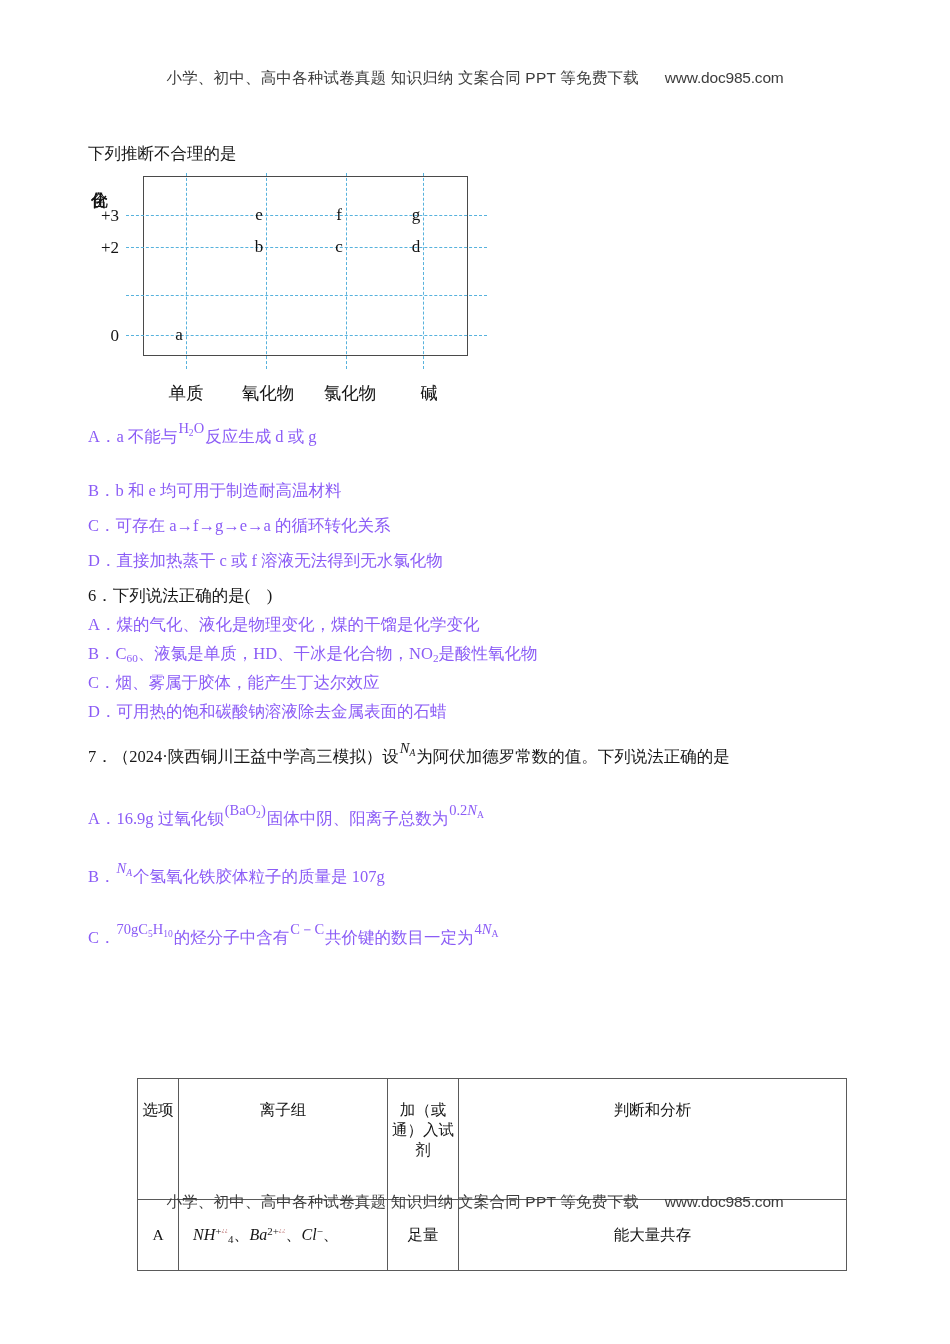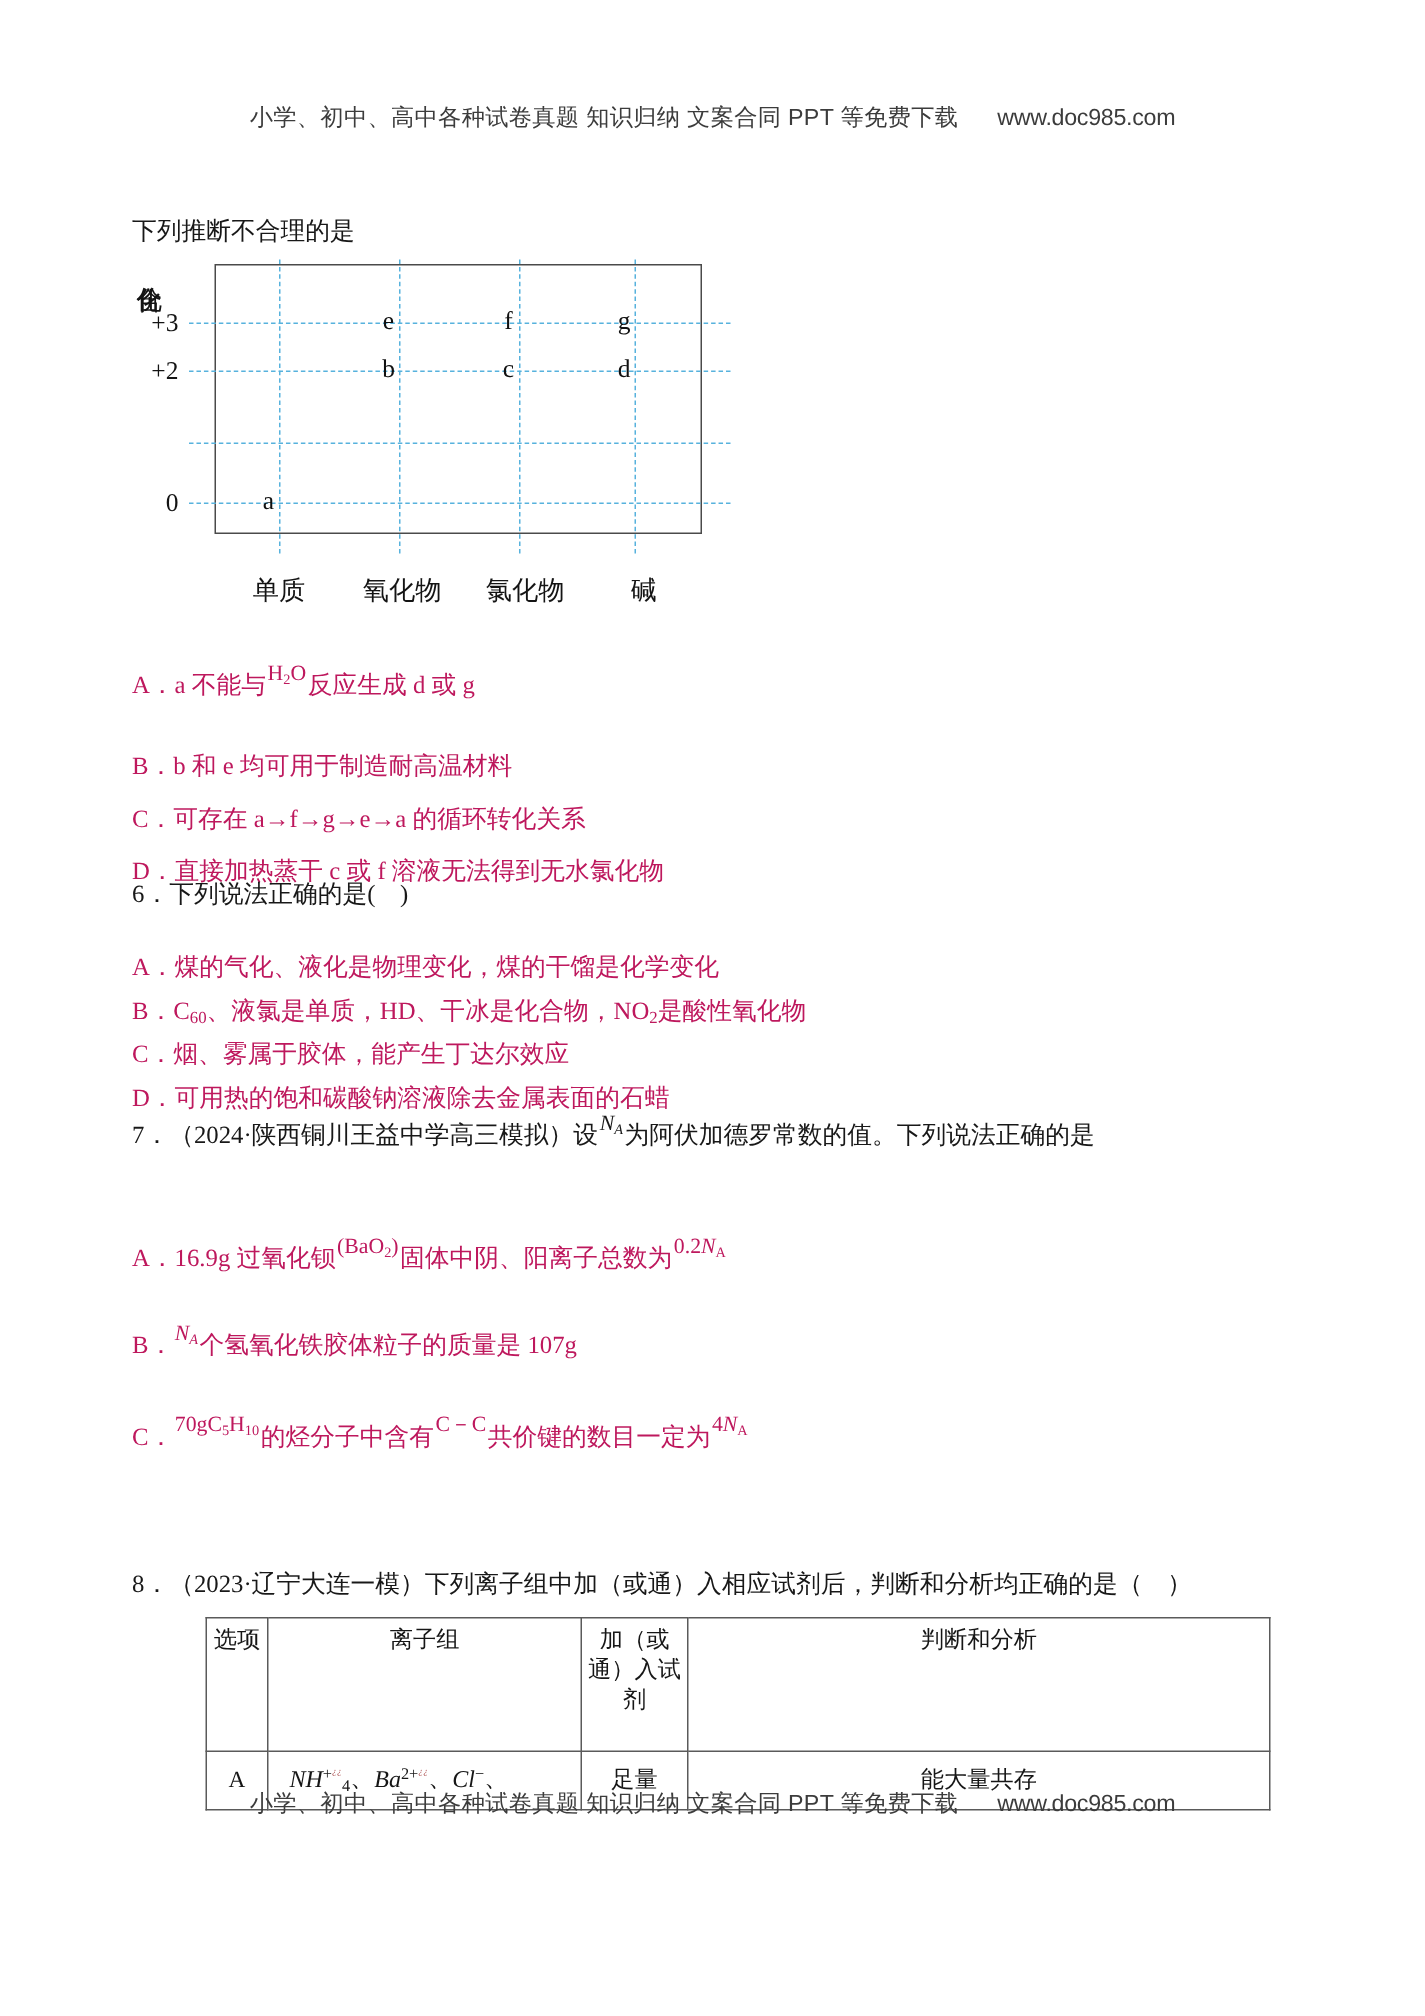--- a/index.html
+++ b/index.html
@@ -51,23 +51,22 @@
   }
   .line {
     font-size: 16.5px;
     line-height: 1.55;
     color: #181818;
     white-space: nowrap;
   }
   .opt {
     font-size: 16.5px;
     line-height: 1.6;
-    color: #be185d;
-    white-space: nowrap;
-    margin-top: 20px;
+    color: #8b5cf6;
+    white-space: nowrap;
   }
 
   
   .mf {
     font-style: italic;
     font-size: 14.5px;
     position: relative;
     top: -9px;
     padding: 0 1px;
     white-space: nowrap;
@@ -164,21 +163,21 @@
     left: 137px;
     top: 1078px;
     width: 673px;
     border-collapse: collapse;
     table-layout: fixed;
   }
   #ion-table td {
     border: 1.2px solid #5a5a5a;
     font-size: 15.5px;
     color: #161616;
-    padding: 5px 4px;
+    padding: 21px 4px;
     text-align: center;
     vertical-align: top;
     line-height: 1.3;
   }
   #ion-table .col-opt { width: 32px; }
   #ion-table .col-ions { width: 200px; }
   #ion-table .col-reag { width: 62px; }
   #ion-table .col-judge { width: 379px; }
   #ion-table tr.head td { height: 78px; }
   #ion-table tr.body td {
@@ -308,23 +307,20 @@
     </div>
   </div>
 
   <div class="content" style="top:925px;">
     <div class="opt">
       <span>C．</span><span class="mf-up"><span>70gC</span><sub>5</sub><span>H</span><sub>10</sub></span><span>的烃分子中含有</span><span class="mf-up">C－C</span><span>共价键的数目一定为</span><span class="mf-up"><span>4</span><span class="nvar">N</span><sub>A</sub></span>
     </div>
   </div>
 
 
-  <div class="content" style="top:1043px;">
-    <div class="line">8．（2023·辽宁大连一模）下列离子组中加（或通）入相应试剂后，判断和分析均正确的是（　）</div>
-  </div>
 
   <table id="ion-table">
     <tbody>
         <tr class="head">
       <td class="col-opt">选项</td>
       <td class="col-ions">离子组</td>
       <td class="col-reag">加（或通）入试剂</td>
       <td class="col-judge">判断和分析</td>
     </tr>
     <tr class="body">

